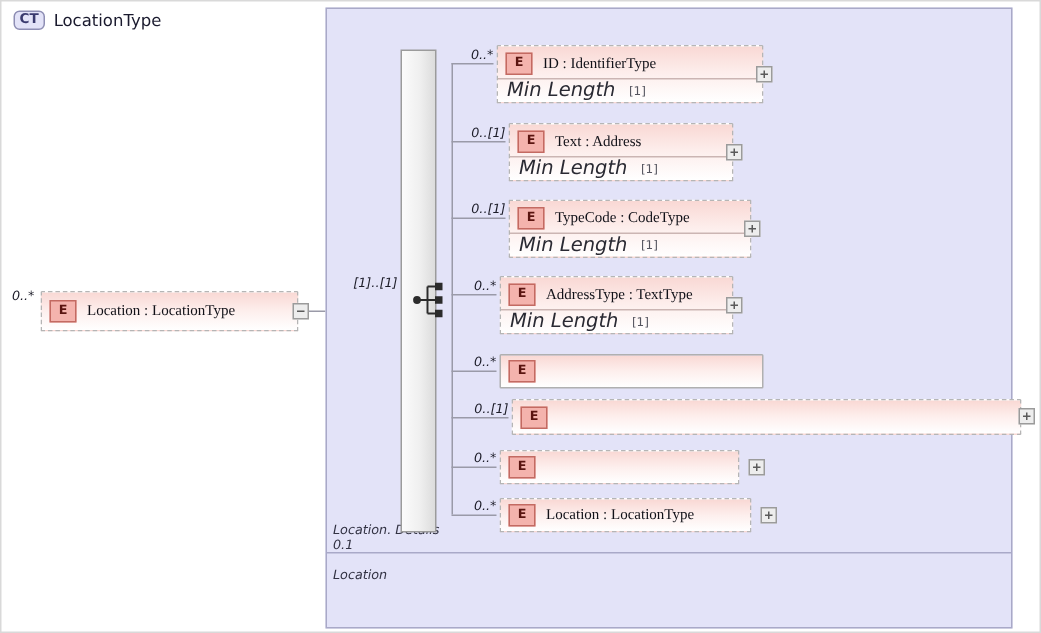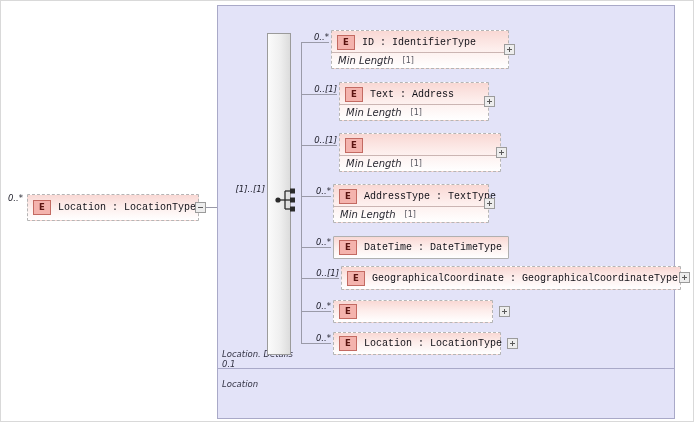--- a/index.html
+++ b/index.html
@@ -113,37 +113,37 @@
     font-size: 8.5px;
     font-weight: bold;
     font-family: "DejaVu Sans", sans-serif;
     flex: 0 0 auto;
   }
   .el-label {
     margin-left: 7px;
     font-size: 10px;
     color: #111118;
     white-space: nowrap;
-    font-family: Liberation Mono, monospace;
+    font-family: Liberation Serif, serif;
   }
   .el-facet {
     position: absolute;
     left: 0; right: 0;
     bottom: 0;
     height: 16px;
     border-top: 1px solid #cbb5b3;
     display: flex;
     align-items: center;
     padding-left: 6px;
     box-sizing: border-box;
     white-space: nowrap;
   }
   .facet-name {
     font-style: italic;
-    font-size: 10px;
+    font-size: 13px;
     color: #2a2a33;
     font-family: "DejaVu Sans", sans-serif;
   }
   .facet-val {
     margin-left: 9px;
     font-size: 8px;
     color: #55555f;
     font-family: "DejaVu Sans", sans-serif;
   }
 
@@ -200,20 +200,24 @@
     </div>
   </div>
 
   <div class="pm" style="left:194px; top:201px;"></div>
 
   <div class="hline" style="left:205px; top:206px; width:11px;"></div>
 
   <div class="ct-box" style="left:216px; top:4px; width:458px; height:414px;">
   </div>
 
+  <div class="ct-header">
+    <span class="ct-badge">CT</span>
+    <span class="ct-title">LocationType</span>
+  </div>
 
   <div class="ct-footer-sep" style="left:217px; top:367px; width:456px;"></div>
   <div class="ct-footer" style="left:221px; top:348px; width:430px;">Location. Details
 0.1
 
 Location</div>
 
   <div class="card" style="left:224px; top:183px; width:40px;">[1]..[1]</div>
 
   <div class="seq-bar" style="left:266px; top:32px; width:24px; height:322px;"></div>
@@ -261,20 +265,21 @@
     </div>
   </div>
   <div class="pm plus" style="left:483px; top:95px;"></div>
 
   <div class="hline" style="left:300px; top:144px; width:36px;"></div>
   <div class="card" style="left:302px; top:134px; width:34px;">0..[1]</div>
 
   <div class="el" style="left:338px; top:132px; width:162px; height:39px;">
     <div class="el-row">
       <span class="e-badge">E</span>
+      <span class="el-label">TypeCode : CodeType</span>
     </div>
     <div class="el-facet">
       <span class="facet-name">Min Length</span>
       <span class="facet-val">[1]</span>
     </div>
   </div>
   <div class="pm plus" style="left:495px; top:146px;"></div>
 
   <div class="hline" style="left:300px; top:195px; width:30px;"></div>
   <div class="card" style="left:304px; top:185px; width:26px;">0..*</div>
@@ -290,31 +295,29 @@
     </div>
   </div>
   <div class="pm plus" style="left:483px; top:197px;"></div>
 
   <div class="hline" style="left:300px; top:246px; width:30px;"></div>
   <div class="card" style="left:304px; top:236px; width:26px;">0..*</div>
 
   <div class="el solid" style="left:332px; top:235px; width:176px; height:23px;">
     <div class="el-row" style="height:21px;">
       <span class="e-badge">E</span>
-      <span class="el-label">DateTime : DateTimeType</span>
     </div>
   </div>
 
   <div class="hline" style="left:300px; top:277px; width:38px;"></div>
   <div class="card" style="left:302px; top:267px; width:36px;">0..[1]</div>
 
   <div class="el" style="left:340px; top:265px; width:340px; height:24px;">
     <div class="el-row" style="height:22px;">
       <span class="e-badge">E</span>
-      <span class="el-label">GeographicalCoordinate : GeographicalCoordinateType</span>
     </div>
   </div>
   <div class="pm plus" style="left:678px; top:271px;"></div>
 
   <div class="hline" style="left:300px; top:310px; width:30px;"></div>
   <div class="card" style="left:304px; top:300px; width:26px;">0..*</div>
 
   <div class="el" style="left:332px; top:299px; width:160px; height:23px;">
     <div class="el-row" style="height:21px;">
       <span class="e-badge">E</span>

